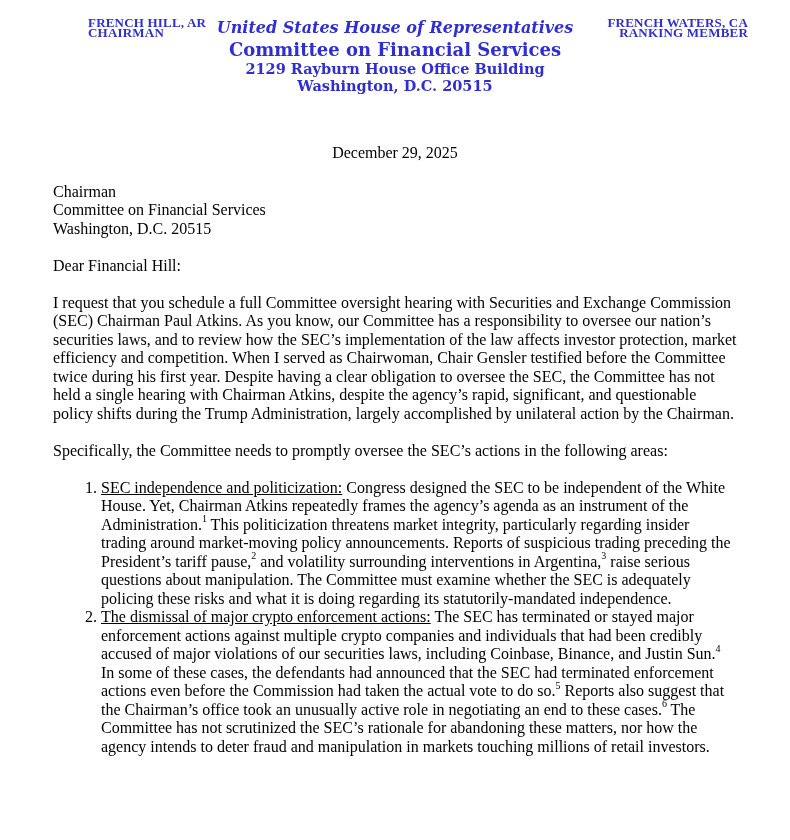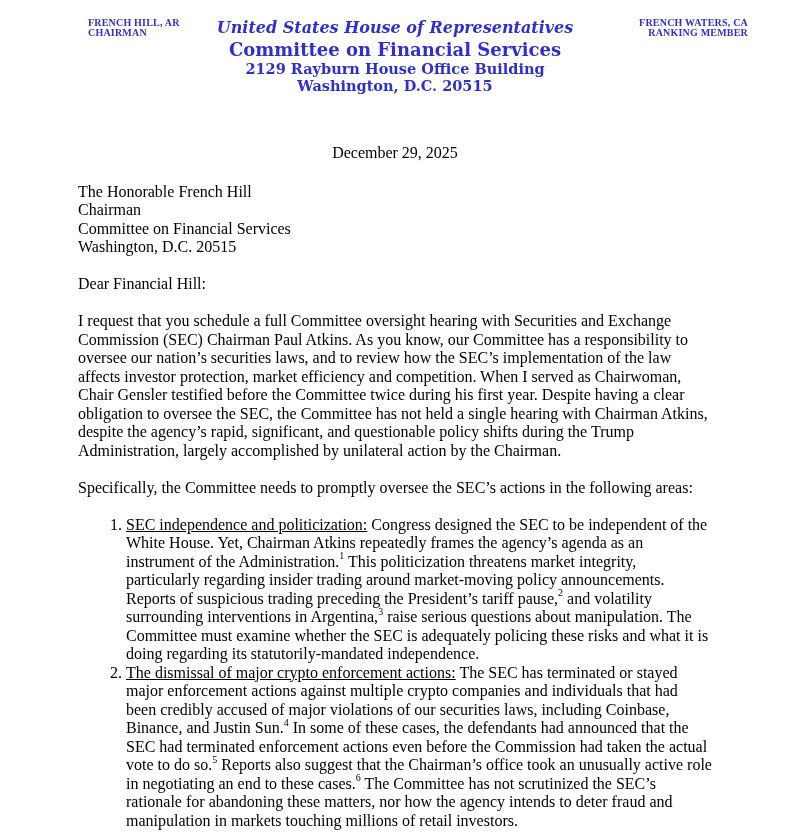--- a/index.html
+++ b/index.html
@@ -23,42 +23,42 @@
   .letterhead {
     position: relative;
     padding-top: 17px;
     height: 80px;
   }
   .corner {
     position: absolute;
     top: 18px;
     font-family: "Liberation Serif", serif;
     font-weight: bold;
-    font-size: 10px;
+    font-size: 13px;
     line-height: 10px;
     color: #2e2ed2;
     letter-spacing: 0.2px;
   }
   .corner.left  { left: 88px;  text-align: left; }
   .corner.right { right: 42px; text-align: right; }
 
   .masthead {
     text-align: center;
     color: #2e2ed2;
     font-family: "DejaVu Serif", "Liberation Serif", serif;
     font-weight: bold;
   }
   .masthead .g1 { font-size: 16px; line-height: 22px; font-style: italic; }
   .masthead .g2 { font-size: 18px; line-height: 21px; }
   .masthead .g3 { font-size: 14.5px; line-height: 17px; text-align: center; }
   .masthead .g4 { font-size: 14.5px; line-height: 17px; }
 
   
   .content {
-    padding: 0 78px;
+    padding: 0 53px;
   }
   .date-line {
     margin-top: 47px;
     text-align: center;
   }
   .address-block {
     margin-top: 20px;
   }
   .salutation {
     margin: 18.5px 0 0 0;
@@ -102,21 +102,20 @@
       <div>FRENCH WATERS, CA</div>
       <div>RANKING MEMBER</div>
     </div>
   </header>
 
   <div class="content">
 
     <div class="date-line">December 29, 2025</div>
 
     <div class="address-block">
-      <div>The Honorable French Hill</div>
       <div>Chairman</div>
       <div>Committee on Financial Services</div>
       <div>Washington, D.C. 20515</div>
     </div>
 
     <p class="salutation">Dear Financial Hill:</p>
 
     <p class="body-p">I request that you schedule a full Committee oversight hearing with Securities and Exchange Commission (SEC) Chairman Paul Atkins. As you know, our Committee has a responsibility to oversee our nation’s securities laws, and to review how the SEC’s implementation of the law affects investor protection, market efficiency and competition. When I served as Chairwoman, Chair Gensler testified before the Committee twice during his first year. Despite having a clear obligation to oversee the SEC, the Committee has not held a single hearing with Chairman Atkins, despite the agency’s rapid, significant, and questionable policy shifts during the Trump Administration, largely accomplished by unilateral action by the Chairman.</p>
 
     <p class="body-p">Specifically, the Committee needs to promptly oversee the SEC’s actions in the following areas:</p>

